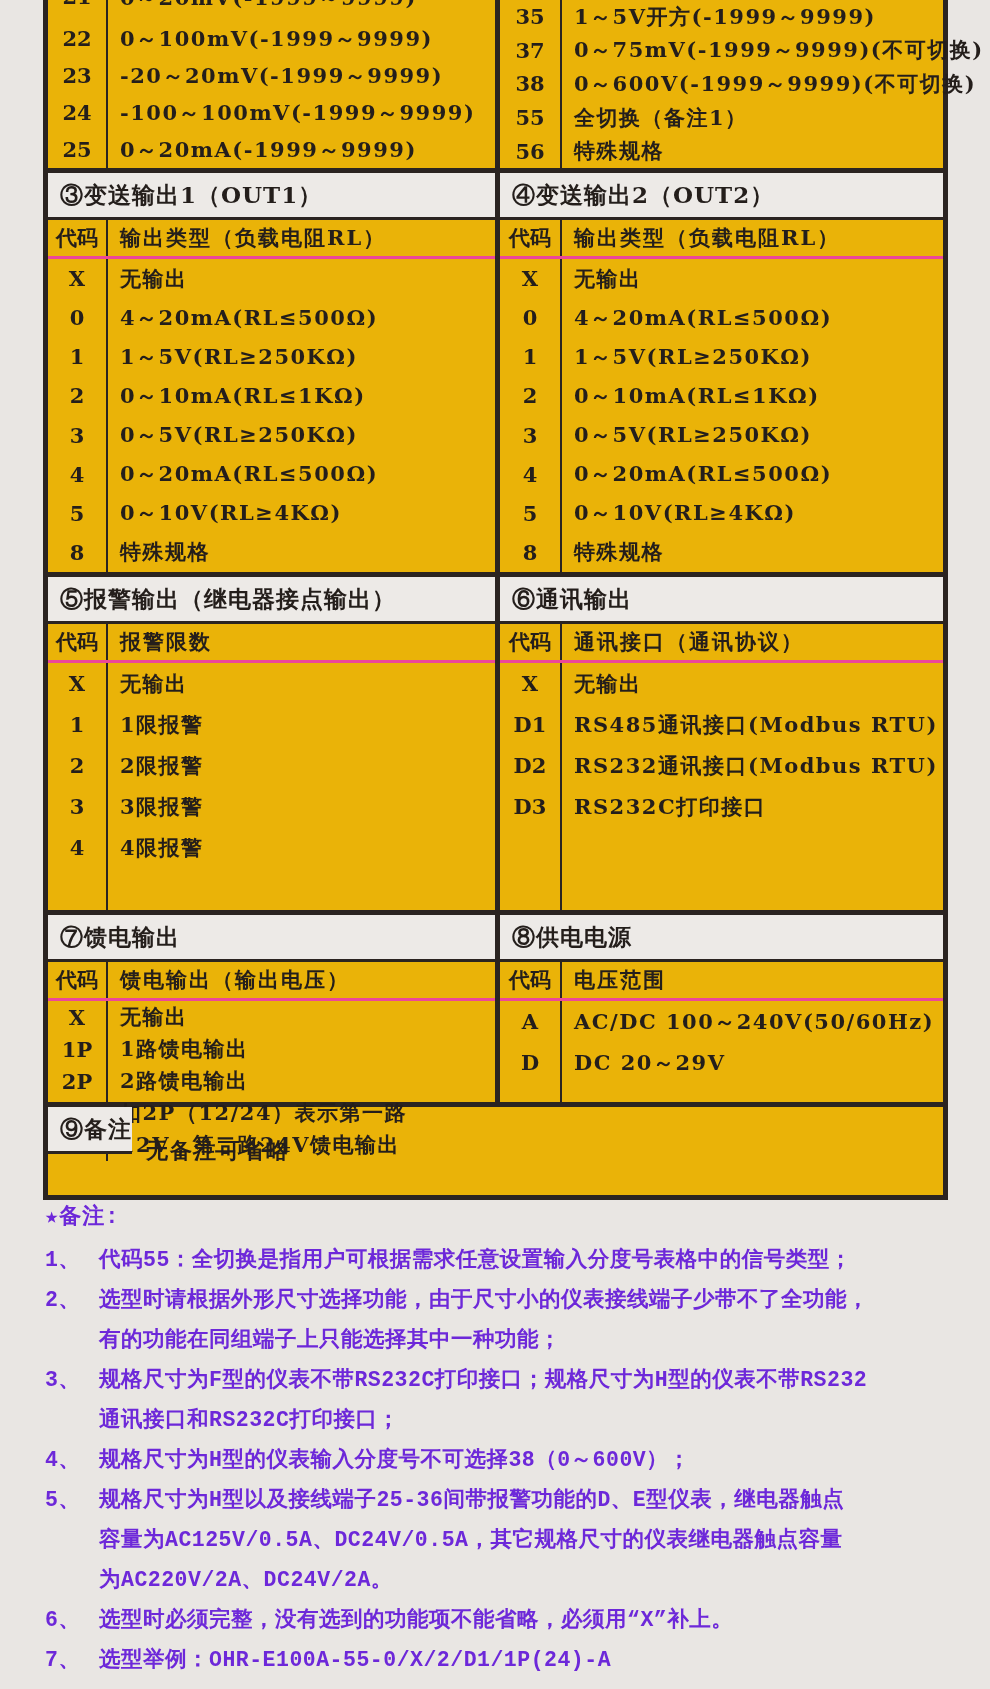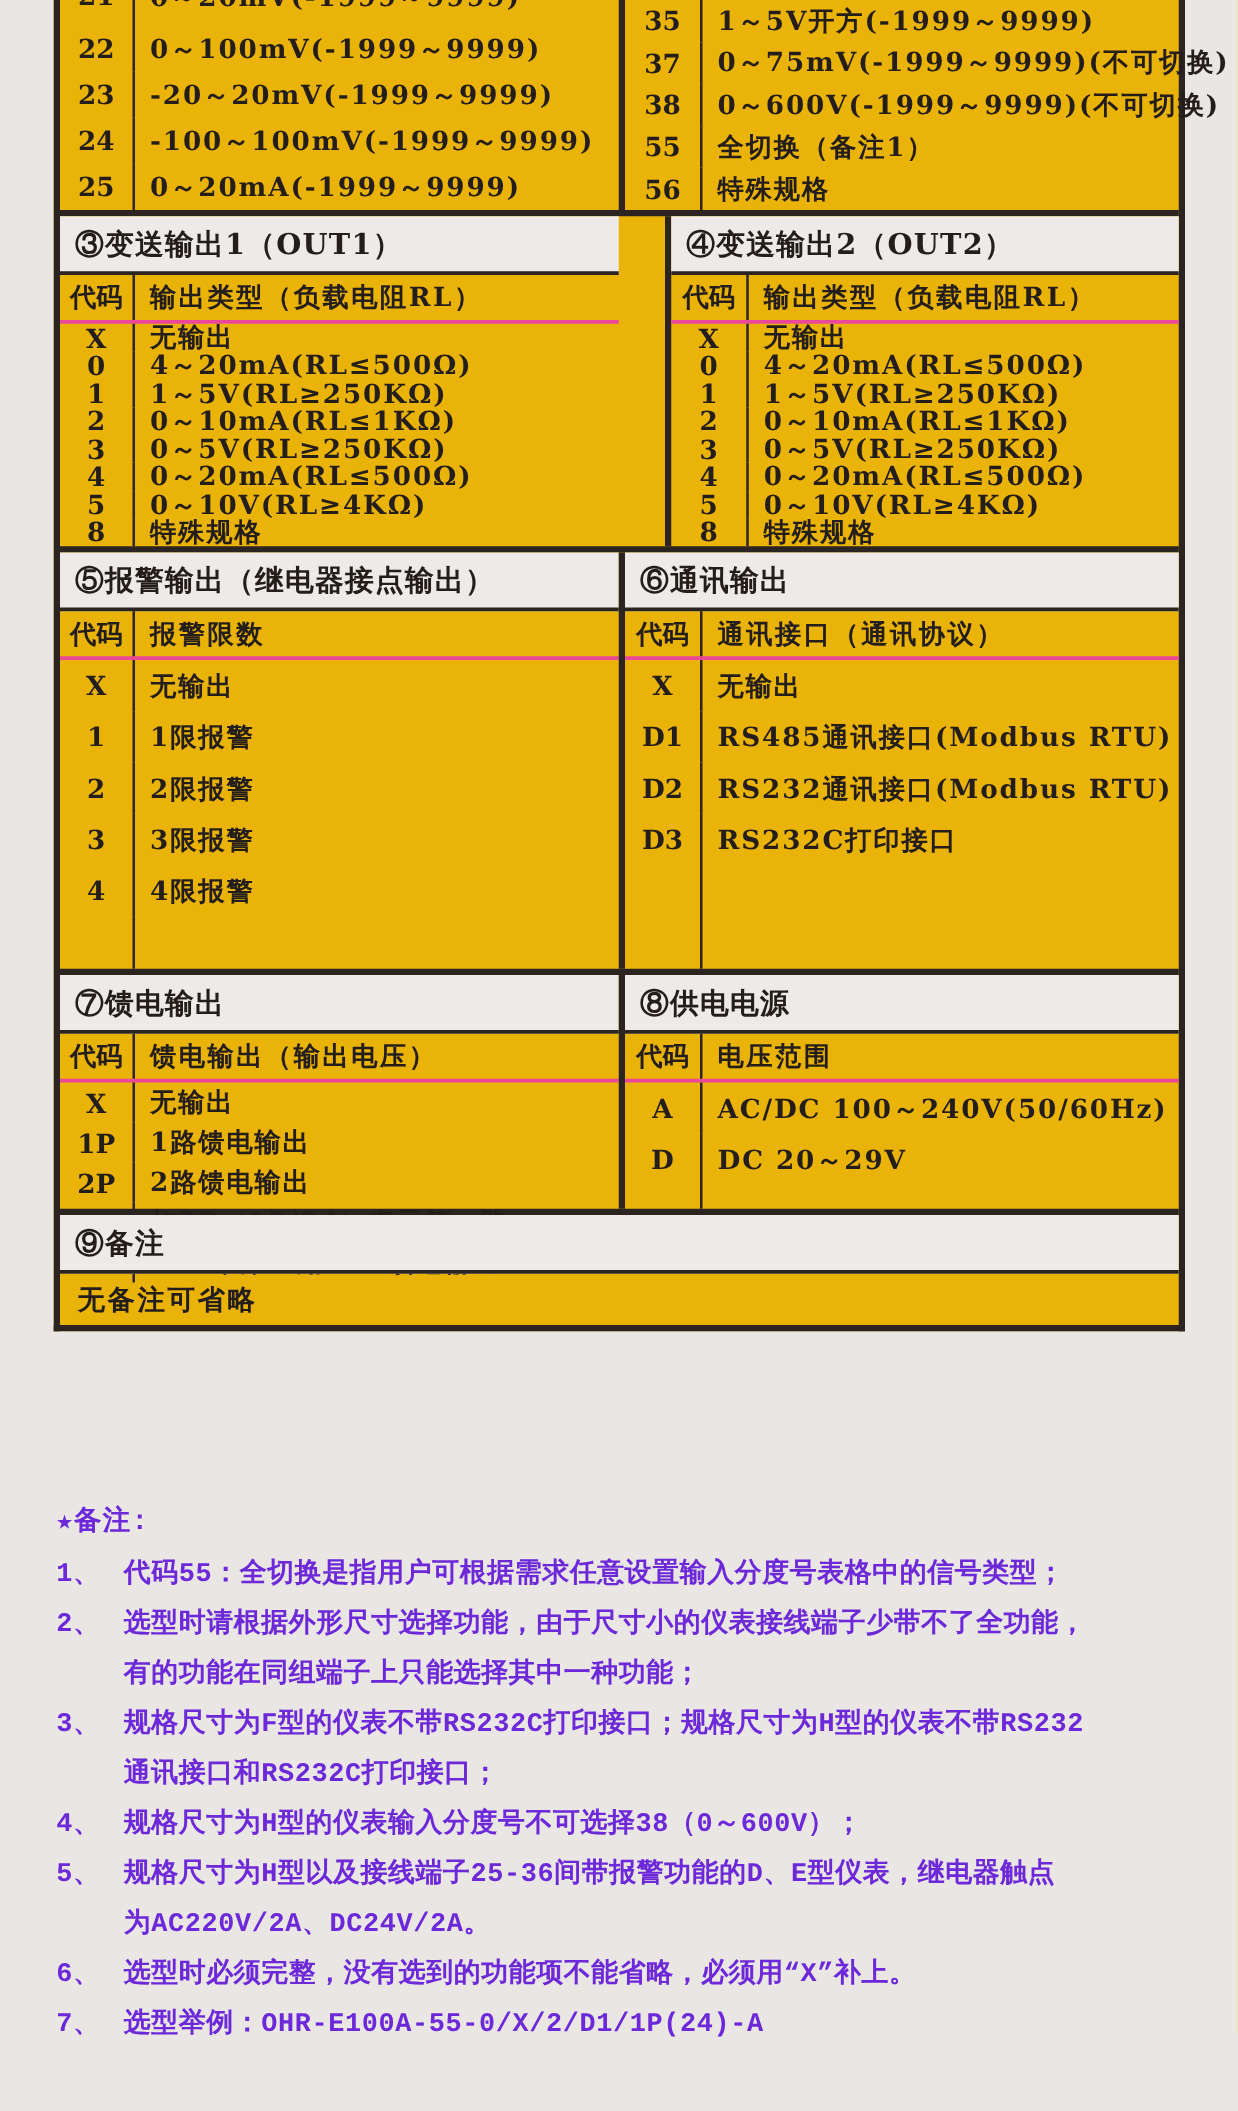--- a/index.html
+++ b/index.html
@@ -19,24 +19,24 @@
     border-right:5px solid #2b2421;
     border-bottom:5px solid #2b2421;
     background:#eab308;
   }
   .band{display:flex;box-sizing:border-box;}
   .band + .band{border-top:5px solid #2b2421;}
   .half{display:flex;flex-direction:column;box-sizing:border-box;min-width:0;}
   .half.left{width:447px;flex:none;}
   .half.right{flex:1;border-left:5px solid #2b2421;}
   .band-top{height:168px;}
-  .band-34{height:269px;gap:37px;}
+  .band-34{height:404px;}
   .band-56{height:338px;}
   .band-78{height:192px;}
-  .band-9{height:93px;flex-direction:column;}
+  .band-9{height:93px;flex-direction:row;}
   .title-cell{
     height:44px;flex:none;display:flex;align-items:center;
     padding-left:12px;
     border-bottom:3px solid #2b2421;
     background:#edeae7;
     font-size:23px;font-weight:700;letter-spacing:1px;
   }
   .thead{
     height:36px;flex:none;display:flex;align-items:stretch;
     border-bottom:3px solid #ec4899;
@@ -376,20 +376,24 @@
         <div class="note-line">
         <div class="note-num">4、</div>
         <div class="note-text">规格尺寸为H型的仪表输入分度号不可选择38（0～600V）；</div>
       </div>
         <div class="note-line">
         <div class="note-num">5、</div>
         <div class="note-text">规格尺寸为H型以及接线端子25-36间带报警功能的D、E型仪表，继电器触点</div>
       </div>
         <div class="note-line">
         <div class="note-num"></div>
+        <div class="note-text">容量为AC125V/0.5A、DC24V/0.5A，其它规格尺寸的仪表继电器触点容量</div>
+      </div>
+        <div class="note-line">
+        <div class="note-num"></div>
         <div class="note-text">为AC220V/2A、DC24V/2A。</div>
       </div>
         <div class="note-line">
         <div class="note-num">6、</div>
         <div class="note-text">选型时必须完整，没有选到的功能项不能省略，必须用“X”补上。</div>
       </div>
         <div class="note-line">
         <div class="note-num">7、</div>
         <div class="note-text">选型举例：OHR-E100A-55-0/X/2/D1/1P(24)-A</div>
       </div>

